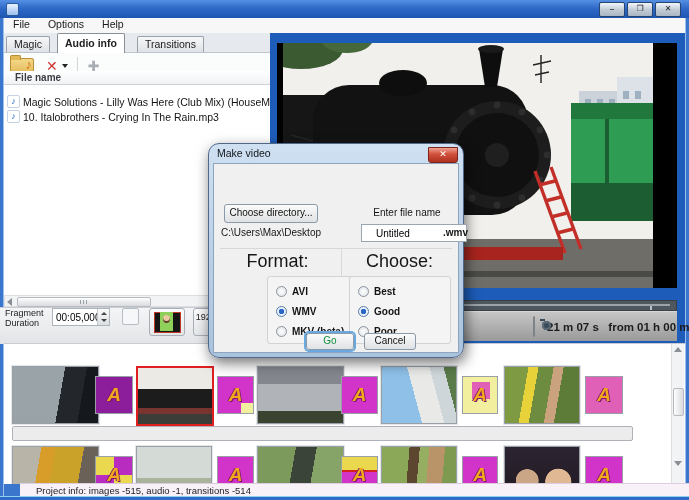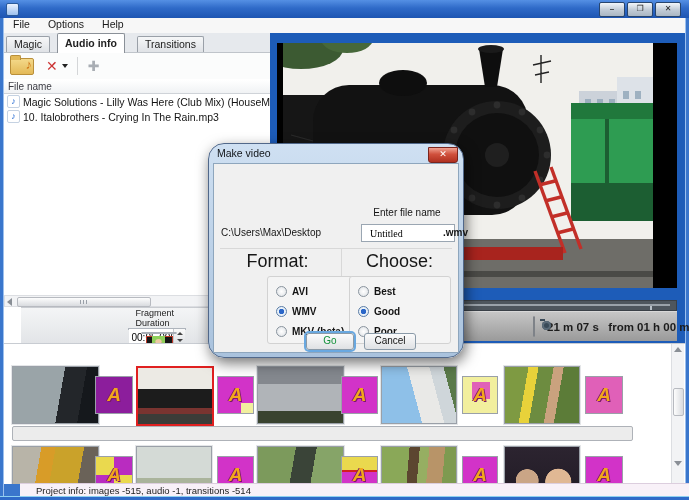--- a/index.html
+++ b/index.html
@@ -30,36 +30,36 @@
   #toolbar{position:absolute;left:0;top:20px;width:266px;height:26px;background:#fbfcfc;display:flex;align-items:center;}
   .folder{position:relative;width:22px;height:15px;margin-left:6px;background:linear-gradient(#f4d98a,#e3b957);
     border:1px solid #b98f3a;border-radius:2px;}
   .folder:before{content:"";position:absolute;left:-1px;top:-4px;width:9px;height:4px;background:#e3b957;
     border:1px solid #b98f3a;border-bottom:none;border-radius:2px 2px 0 0;}
   .folder .note{position:absolute;right:1px;top:-2px;color:#d07818;font-size:13px;font-weight:bold;}
   .xicon{color:#cc3434;font-size:14px;font-weight:bold;margin-left:12px;}
   .ddarrow{width:0;height:0;border-left:3px solid transparent;border-right:3px solid transparent;border-top:4px solid #222;margin-left:4px;}
   .tsep{width:1px;height:18px;background:#d4d6d8;margin-left:9px;}
   .plus{color:#a9aeb4;font-size:14px;font-weight:bold;margin-left:10px;}
-  #colheader{position:absolute;left:0;top:47px;width:266px;height:14px;
+  #colheader{position:absolute;left:0;top:38px;width:266px;height:14px;
     background:linear-gradient(#ffffff,#f0f2f4);border-bottom:1px solid #cfd3d8;
-    font-size:10px;color:#3c3c44;line-height:14px;padding-left:4px;box-sizing:border-box;}
+    font-size:10px;color:#3c3c44;line-height:14px;padding-left:11px;box-sizing:border-box;font-weight:bold;}
   #filelist{position:absolute;left:0;top:61px;width:266px;height:200px;background:#fff;}
   .frow{display:flex;align-items:center;height:15px;padding-left:3px;white-space:nowrap;overflow:hidden;}
   .frow .nicon{width:11px;height:11px;border:1px solid #c5d2e2;border-radius:2px;background:#fff;
     color:#2b6fd4;font-size:9px;line-height:10px;text-align:center;margin-right:3px;flex:0 0 auto;}
   .frow .fname{font-size:10.5px;color:#141414;}
   #hscroll{position:absolute;left:0;top:262px;width:266px;height:12px;background:#f2f3f5;border:1px solid #dcdee2;box-sizing:border-box;}
   #hscroll .larr{position:absolute;left:2px;top:2px;width:0;height:0;border-top:4px solid transparent;border-bottom:4px solid transparent;border-right:5px solid #8a8f96;}
   #hscroll .thumbH{position:absolute;left:12px;top:1px;width:132px;height:8px;background:linear-gradient(#fdfdfd,#d9dbdf);
     border:1px solid #b7bac0;border-radius:2px;}
   #hscroll .grip{position:absolute;left:62px;top:2px;width:8px;height:4px;
     background:repeating-linear-gradient(90deg,#9aa0a8 0 1px,transparent 1px 3px);}
-  #leftctrl{position:absolute;left:21px;top:307px;width:266px;height:36px;
-    background:linear-gradient(#f4f5f6,#e2e4e7);border-top:1px solid #c9ccd1;display:flex;align-items:center;flex-direction:column;}
+  #leftctrl{position:absolute;left:0;top:307px;width:266px;height:36px;
+    background:linear-gradient(#f4f5f6,#e2e4e7);border-top:1px solid #c9ccd1;display:flex;}
   #fragLabel{font-size:9px;color:#222;line-height:10px;margin-left:5px;width:42px;}
   .spinwrap{position:relative;width:56px;height:16px;border:1px solid #aeb4bc;background:#fff;margin-left:5px;}
   .spinwrap input{position:absolute;left:0;top:0;width:44px;height:14px;border:none;font-size:10px;font-family:"Liberation Sans",sans-serif;padding:1px 0 0 3px;}
   .spinbtns{position:absolute;right:0;top:0;width:11px;height:16px;border-left:1px solid #c4c8ce;background:linear-gradient(#fafafa,#dcdfe3);}
   .spinbtns i{position:absolute;left:3px;width:0;height:0;border-left:3px solid transparent;border-right:3px solid transparent;}
   .spinbtns .up{top:3px;border-bottom:3px solid #444;}
   .spinbtns .dn{bottom:3px;border-top:3px solid #444;}
   .blankbtn{width:15px;height:15px;border:1px solid #b6bcc4;background:#f6f7f8;border-radius:2px;margin-left:12px;}
   .facebtn{position:relative;width:34px;height:26px;border:1px solid #a8aeb6;border-radius:3px;
     background:linear-gradient(#fcfcfc,#e4e6e9);margin-left:10px;}
@@ -102,33 +102,33 @@
   #vscroll .thumbV{position:absolute;left:1px;top:44px;width:9px;height:26px;background:linear-gradient(90deg,#fdfdfd,#d9dbdf);border:1px solid #b7bac0;border-radius:2px;}
 
   
   #statusbar{position:absolute;left:20px;top:483px;width:681px;height:13px;background:#f8f1f8;border-top:1px solid #dccede;
     font-size:9.5px;color:#222;line-height:13px;padding-left:16px;box-sizing:border-box;}
   #grip{position:absolute;right:2px;bottom:1px;width:10px;height:10px;
     background:repeating-linear-gradient(135deg,transparent 0 2px,#c0a8c0 2px 3px);}
 
   
   #dialog{position:absolute;left:208px;top:143px;width:254px;height:213px;z-index:50;
-    border-radius:16px;background:linear-gradient(#cfe0f2,#a9c2dd);border:1px solid #51688a;
+    border-radius:11px;background:linear-gradient(#cfe0f2,#a9c2dd);border:1px solid #51688a;
     box-shadow:2px 5px 14px rgba(0,0,0,.55);}
   #dlgtitle{position:absolute;left:8px;top:3px;font-size:10.5px;color:#101418;}
   #dlgclose{position:absolute;right:5px;top:3px;width:28px;height:14px;border:1px solid #7a241c;border-radius:0 0 3px 3px;
     background:linear-gradient(#f0a090,#d0503c 45%,#b03020);color:#fff;font-size:9px;font-weight:bold;text-align:center;line-height:13px;}
   #dlgbody{position:absolute;left:4px;top:19px;width:244px;height:188px;background:#f0f0f0;border:1px solid #8ea6bd;}
   #dest{position:absolute;left:0;top:6px;width:100%;text-align:center;font-size:20px;color:#161616;}
   #choosebtn{position:absolute;left:10px;top:40px;width:92px;height:17px;border:1px solid #8a9aa8;border-radius:3px;
     background:linear-gradient(#fbfbfb,#dfe1e4);font-size:10px;color:#111;text-align:center;line-height:16px;}
   #pathtxt{position:absolute;left:7px;top:63px;font-size:10px;color:#141414;}
   #filelabel{position:absolute;left:148px;top:43px;width:90px;text-align:center;font-size:10px;color:#141414;}
   #fileinput{position:absolute;left:147px;top:60px;width:76px;height:14px;border:1px solid #9aa6b2;font-size:10px;
-    font-family:Liberation Serif, serif;padding:1px 8px;}
+    font-family:Liberation Sans, sans-serif;padding:1px 14px;}
   #ext{position:absolute;left:229px;top:63px;font-size:10px;font-weight:bold;color:#141414;}
   #hsep{position:absolute;left:6px;top:84px;width:232px;height:1px;background:#d8d8d8;}
   #vsep{position:absolute;left:127px;top:84px;width:1px;height:100px;background:#d8d8d8;}
   .colhead{position:absolute;top:87px;font-size:18px;color:#161616;text-align:center;}
   #fmthead{left:0;width:127px;}
   #qltyhead{left:127px;width:117px;}
   .gbox{position:absolute;top:112px;height:66px;border:1px solid #d2d2d2;border-radius:3px;background:#f4f4f4;}
   #fmtbox{left:10px;width:106px;margin-left:43px;}
   #qltybox{left:135px;width:100px;}
   .radio-row{position:absolute;left:8px;display:flex;align-items:center;height:12px;}
@@ -376,20 +376,21 @@
   <div id="statusbar">
     <span>Project info: images -515, audio -1, transitions -514</span>
     <div id="grip"></div>
   </div>
   <div id="botborder"></div>
 
   <div id="dialog">
     <div id="dlgtitle">Make video</div>
     <div id="dlgclose">✕</div>
     <div id="dlgbody">
+      <div id="choosebtn">Choose directory...</div>
       <div id="pathtxt">C:\Users\Max\Desktop</div>
       <div id="filelabel">Enter file name</div>
       <input id="fileinput" value="Untitled" style="">
       <div id="ext">.wmv</div>
       <div id="hsep"></div>
       <div id="vsep"></div>
       <div class="colhead" id="fmthead">Format:</div>
       <div class="colhead" id="qltyhead">Choose:</div>
       <div class="gbox" id="fmtbox">
         <div class="radio-row" style="top:8px;">

